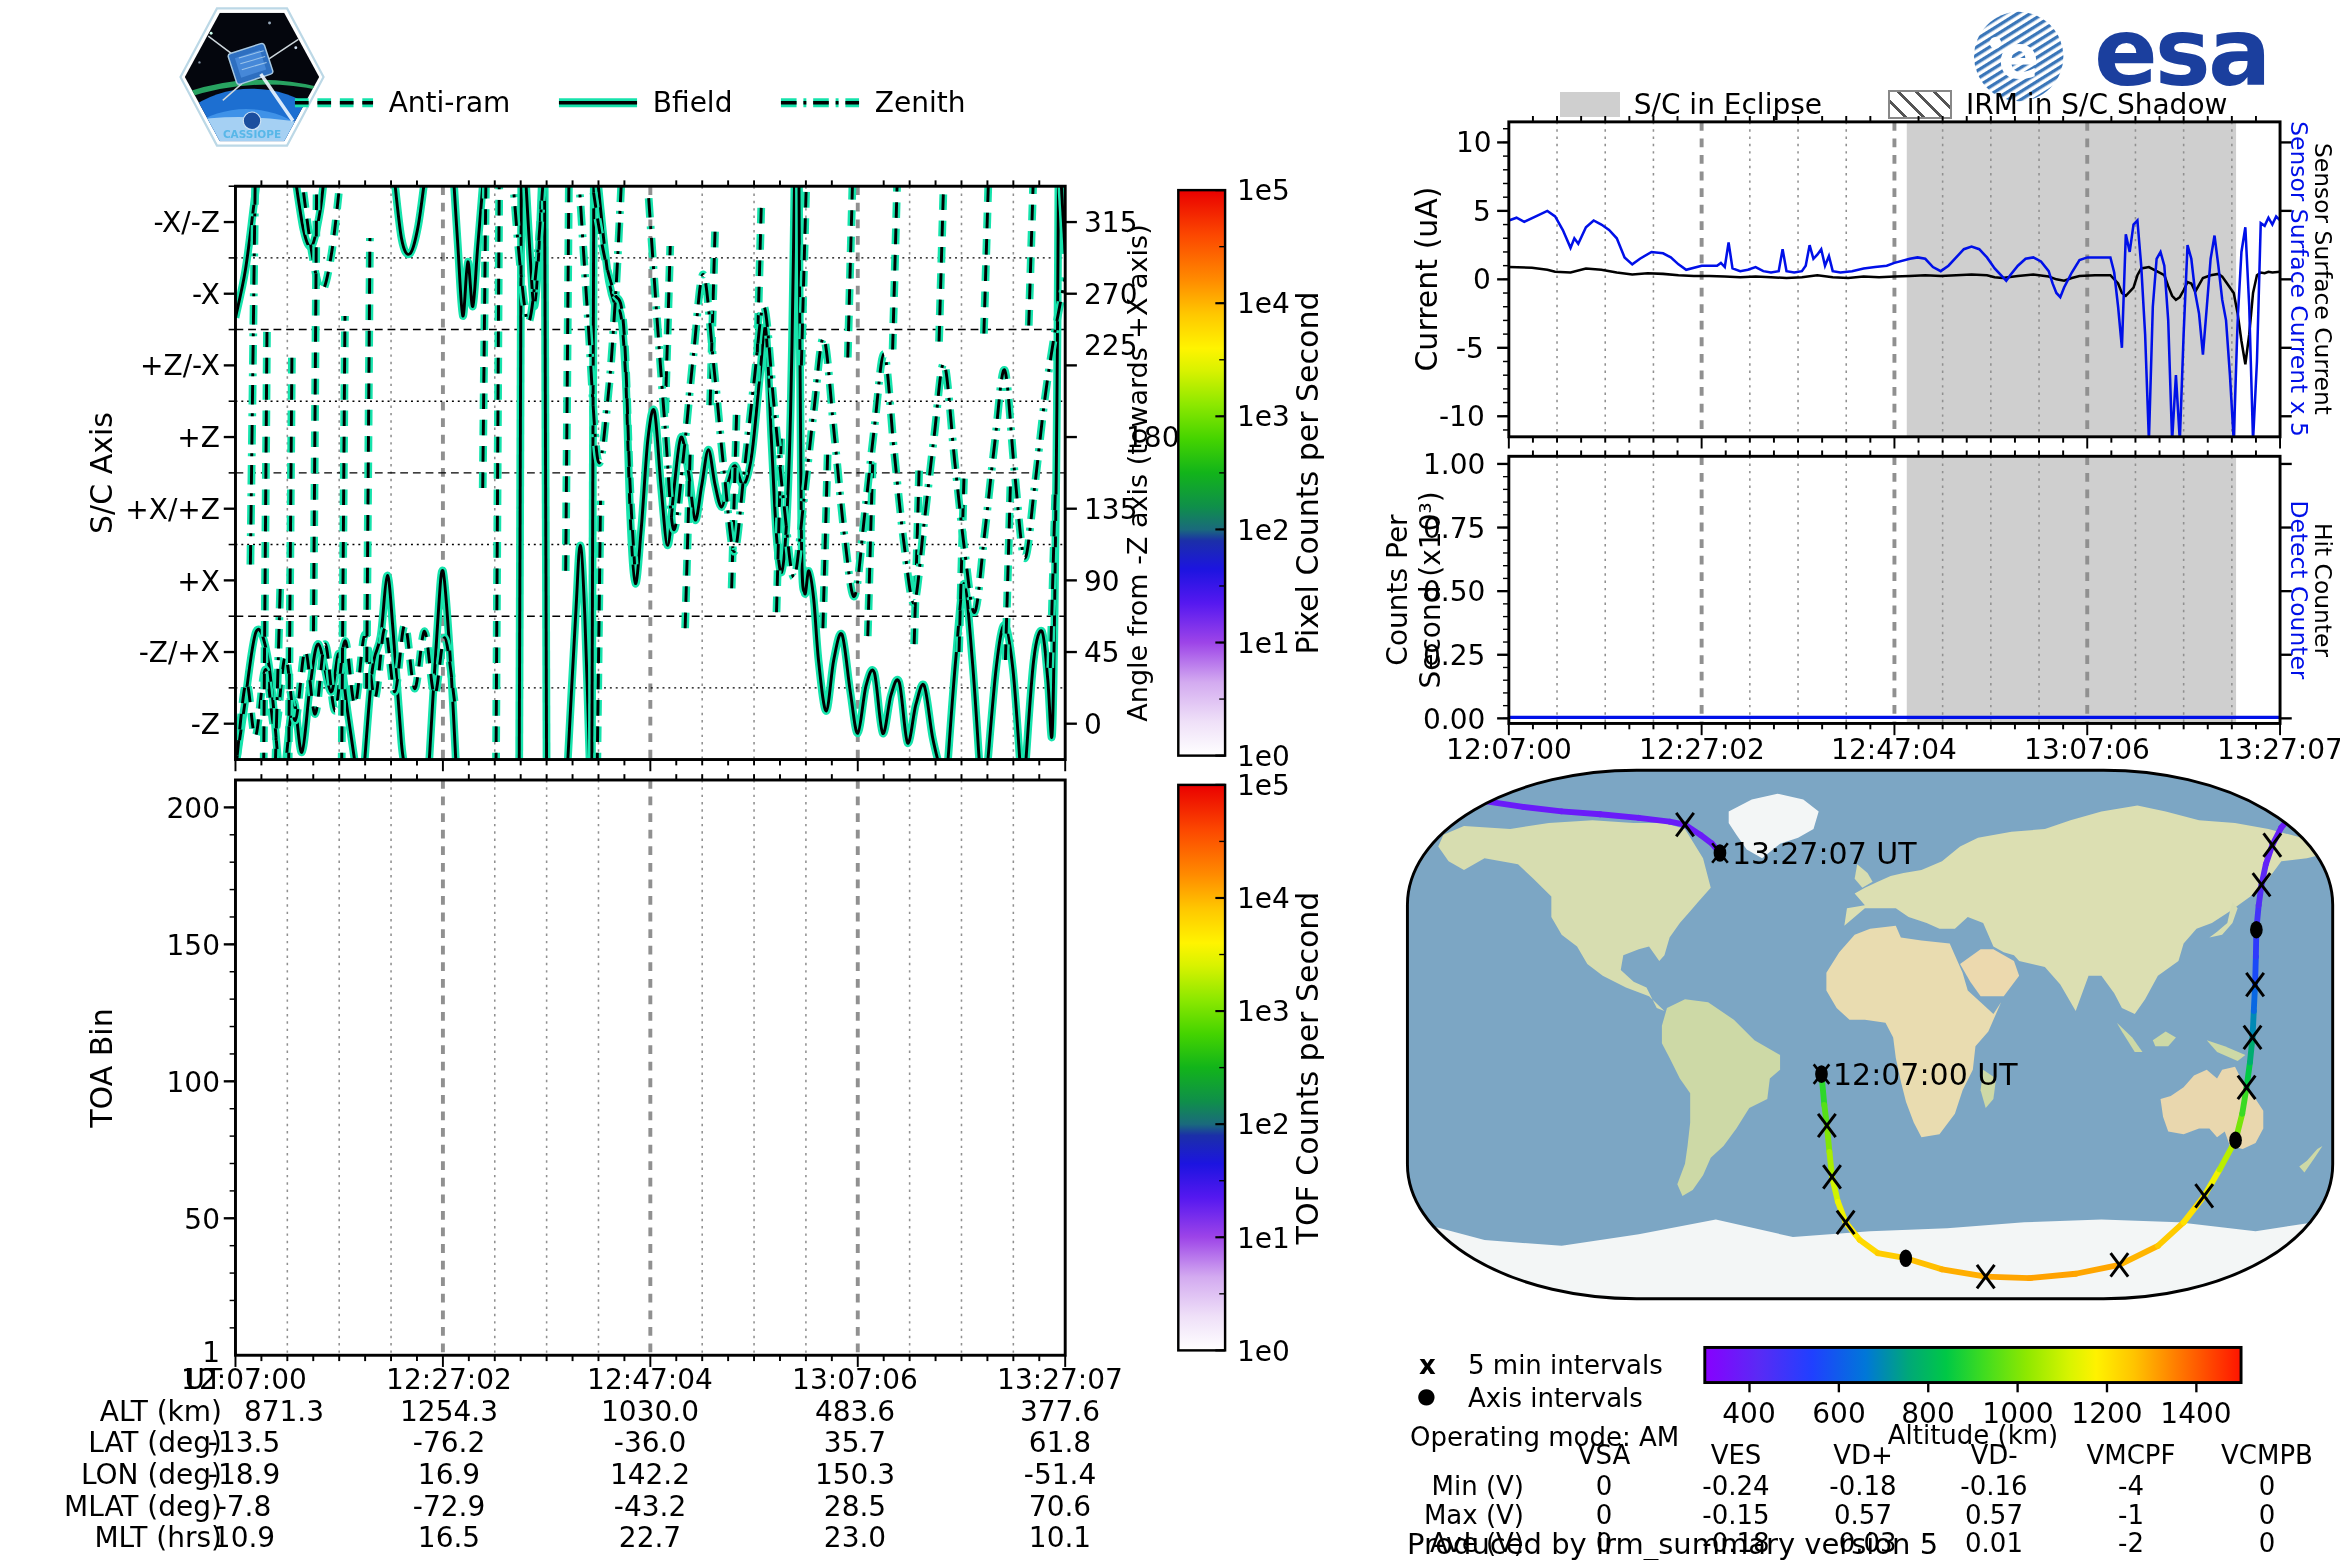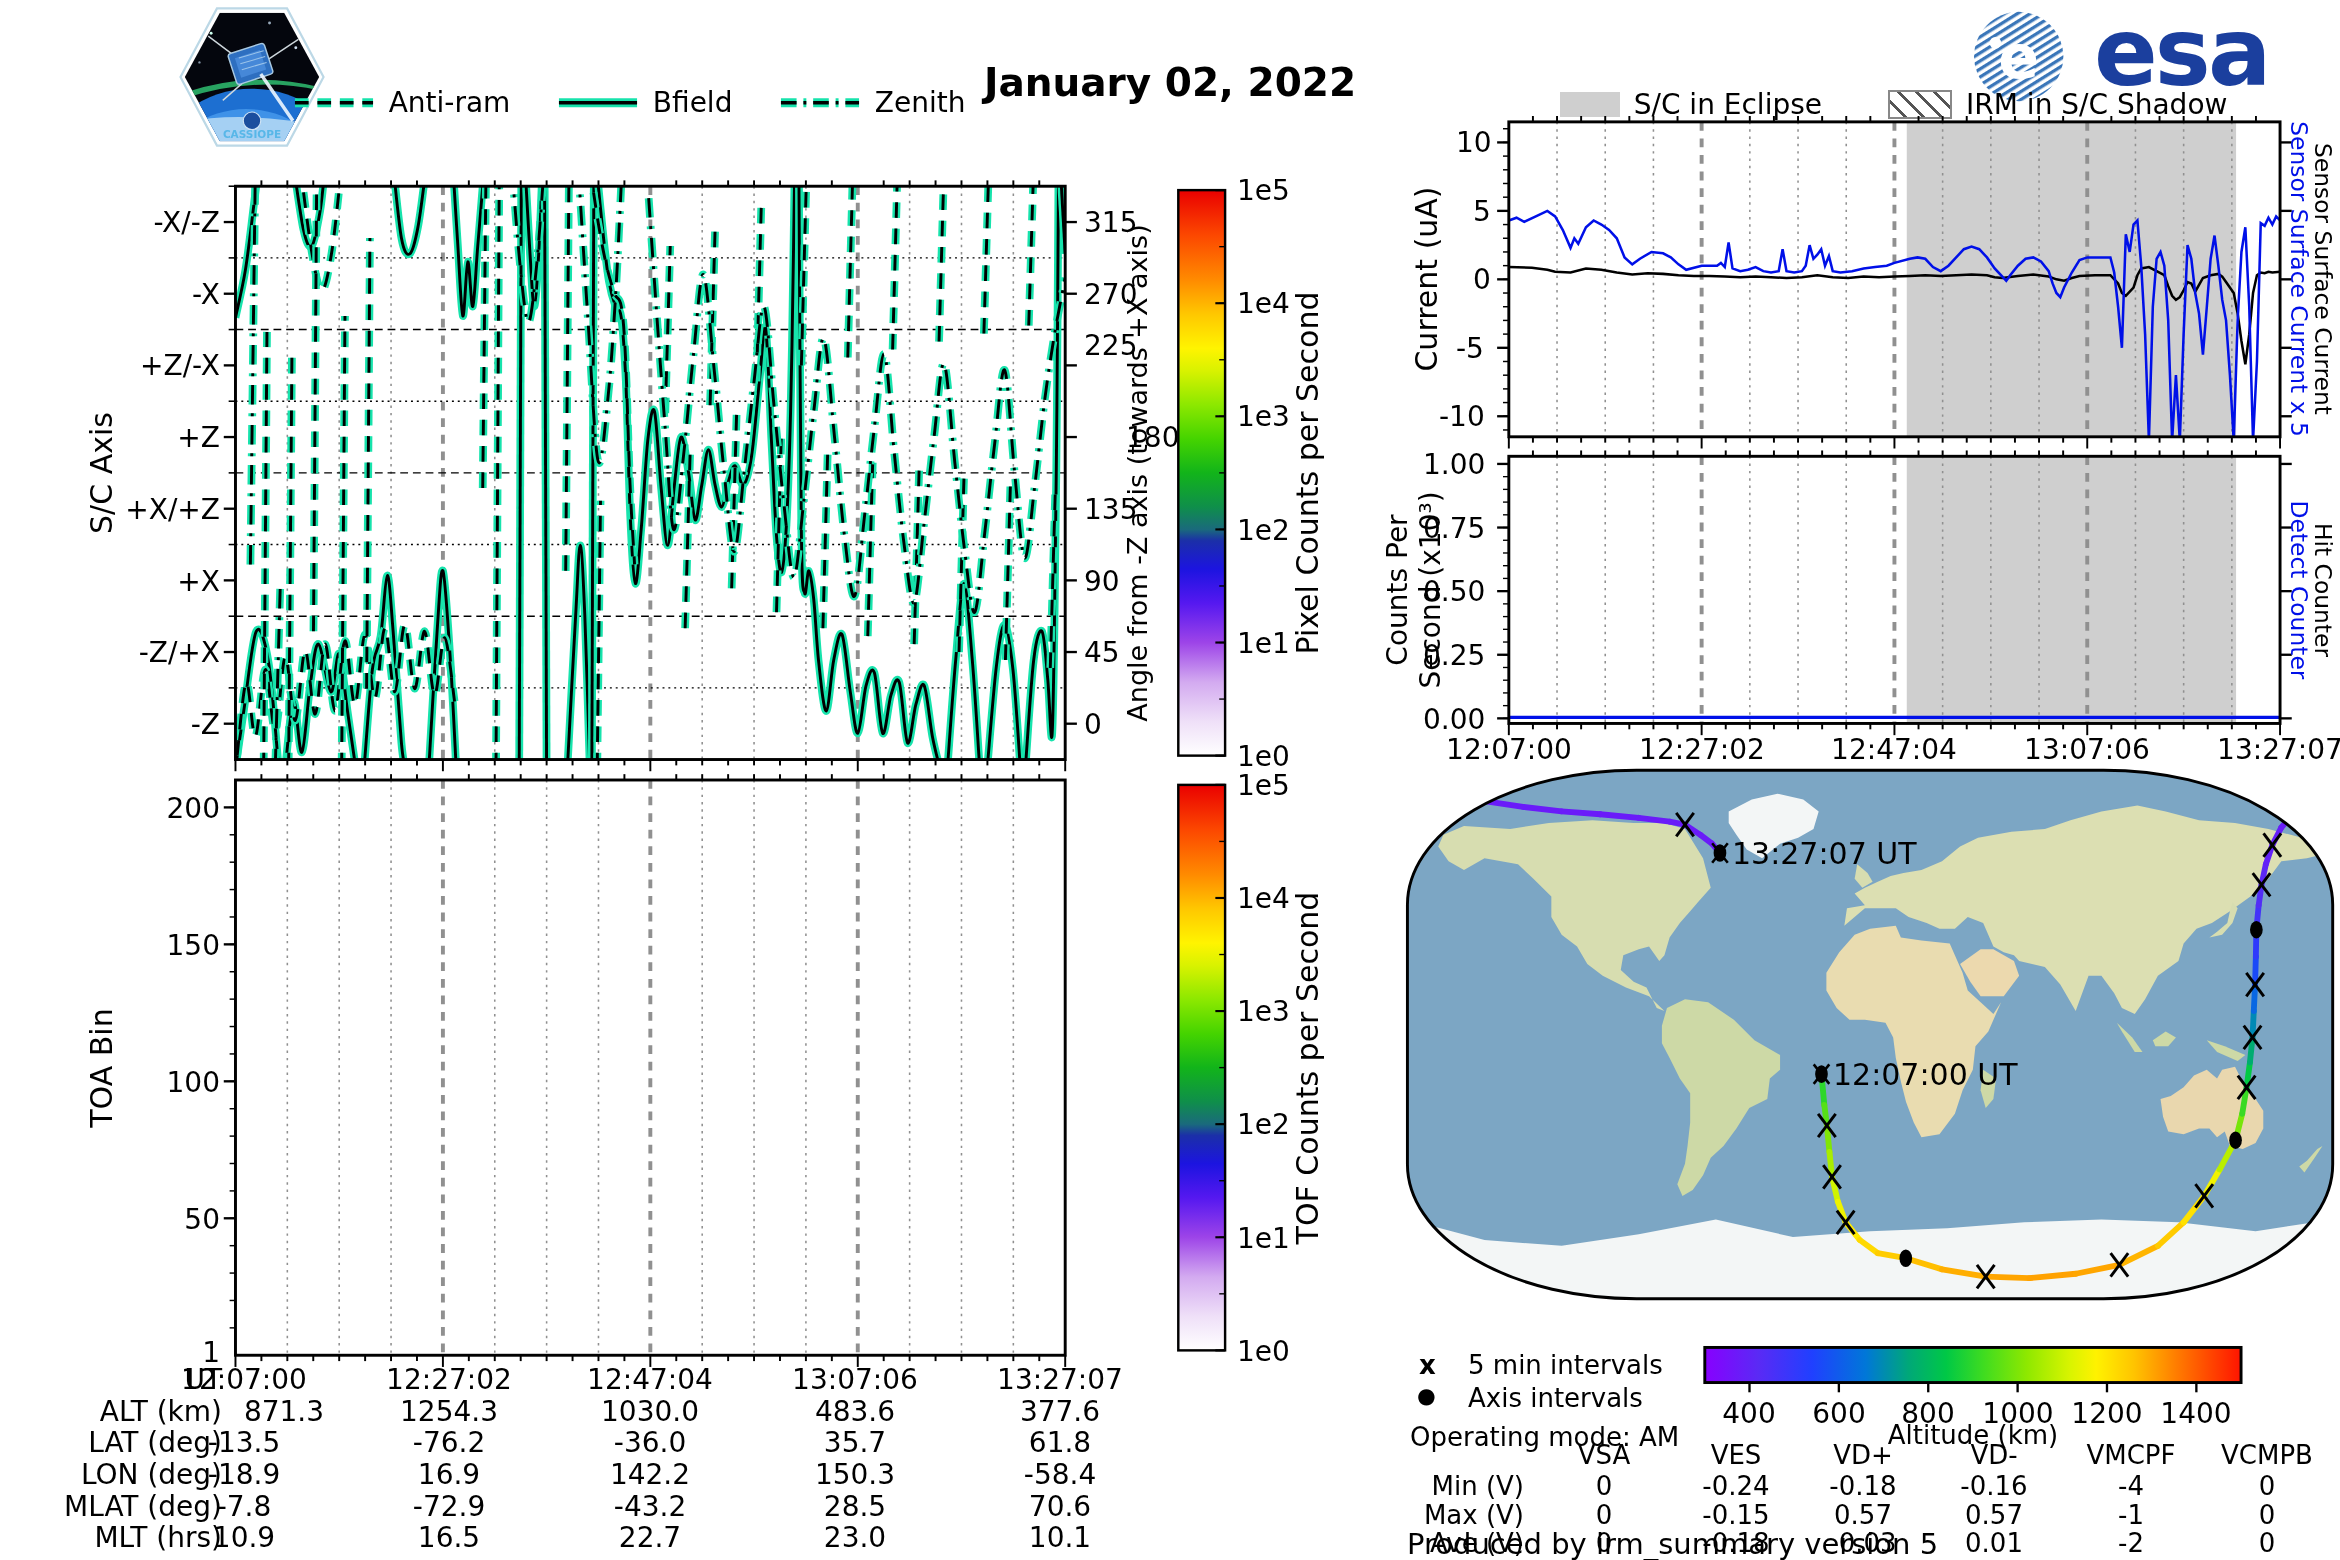--- a/index.html
+++ b/index.html
@@ -55,21 +55,20 @@
         <line x1="41" y1="37" x2="58" y2="32" stroke="#9cc4ea" stroke-width="0.7"></line>
         <line x1="42" y1="41" x2="59" y2="36" stroke="#9cc4ea" stroke-width="0.7"></line>
         <line x1="43" y1="45" x2="60" y2="40" stroke="#9cc4ea" stroke-width="0.7"></line>
         <line x1="56" y1="48" x2="78" y2="80" stroke="#eef7ff" stroke-width="2.4" opacity="0.9"></line>
       </g>
       <circle cx="50" cy="80" r="6" fill="#1b4e9e" stroke="#cfe3f5" stroke-width="0.8"></circle>
       <text x="50" y="91.5" text-anchor="middle" font-size="7.2" font-weight="bold" fill="#58b7e8">CASSIOPE</text>
     </g>
   </svg>
 
-  <div class="lbl title2 c" style="left:1170px;top:60px;">January 02, 2022</div>
 
   <div style="position:absolute;left:1962px;top:5.9px;width:351px;height:101px;">
     <svg width="127" height="101" style="left:0;top:0;" viewBox="0 0 130 104">
       <defs>
         <pattern id="esastripes" patternUnits="userSpaceOnUse" width="7" height="7" patternTransform="rotate(-32)">
           <rect width="7" height="7" fill="#ffffff"></rect>
             <rect width="7" height="3.4" fill="#3a76b9"></rect>
         </pattern>
         <clipPath id="esaglobe">
             <circle cx="58" cy="52" r="46"></circle>
@@ -944,21 +943,21 @@
     <div class="lbl tick cv c" style="left: 244px; top: 1442px; transform: translate(-50%, -50%);">-13.5</div>
     <div class="lbl tick cv c" style="left: 449px; top: 1442px; transform: translate(-50%, -50%);">-76.2</div>
     <div class="lbl tick cv c" style="left: 650px; top: 1442px; transform: translate(-50%, -50%);">-36.0</div>
     <div class="lbl tick cv c" style="left: 855px; top: 1442px; transform: translate(-50%, -50%);">35.7</div>
     <div class="lbl tick cv c" style="left: 1060px; top: 1442px; transform: translate(-50%, -50%);">61.8</div>
     <div class="lbl tick cv r" style="left: 39px; top: 1474px; width: 183px;">LON (deg)</div>
     <div class="lbl tick cv c" style="left: 244px; top: 1474px; transform: translate(-50%, -50%);">-18.9</div>
     <div class="lbl tick cv c" style="left: 449px; top: 1474px; transform: translate(-50%, -50%);">16.9</div>
     <div class="lbl tick cv c" style="left: 650px; top: 1474px; transform: translate(-50%, -50%);">142.2</div>
     <div class="lbl tick cv c" style="left: 855px; top: 1474px; transform: translate(-50%, -50%);">150.3</div>
-    <div class="lbl tick cv c" style="left: 1060px; top: 1474px; transform: translate(-50%, -50%);">-58.4</div>
+    <div class="lbl tick cv c" style="left: 1060px; top: 1474px; transform: translate(-50%, -50%);">-51.4</div>
     <div class="lbl tick cv r" style="left: 39px; top: 1506px; width: 183px;">MLAT (deg)</div>
     <div class="lbl tick cv c" style="left: 244px; top: 1506px; transform: translate(-50%, -50%);">-7.8</div>
     <div class="lbl tick cv c" style="left: 449px; top: 1506px; transform: translate(-50%, -50%);">-72.9</div>
     <div class="lbl tick cv c" style="left: 650px; top: 1506px; transform: translate(-50%, -50%);">-43.2</div>
     <div class="lbl tick cv c" style="left: 855px; top: 1506px; transform: translate(-50%, -50%);">28.5</div>
     <div class="lbl tick cv c" style="left: 1060px; top: 1506px; transform: translate(-50%, -50%);">70.6</div>
     <div class="lbl tick cv r" style="left: 39px; top: 1537px; width: 183px;">MLT (hrs)</div>
     <div class="lbl tick cv c" style="left: 244px; top: 1537px; transform: translate(-50%, -50%);">10.9</div>
     <div class="lbl tick cv c" style="left: 449px; top: 1537px; transform: translate(-50%, -50%);">16.5</div>
     <div class="lbl tick cv c" style="left: 650px; top: 1537px; transform: translate(-50%, -50%);">22.7</div>

